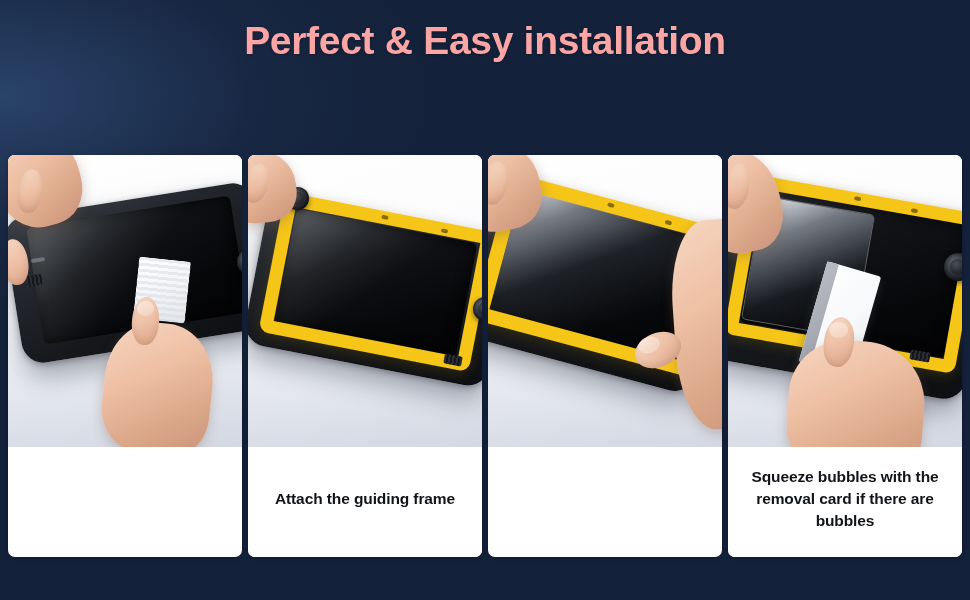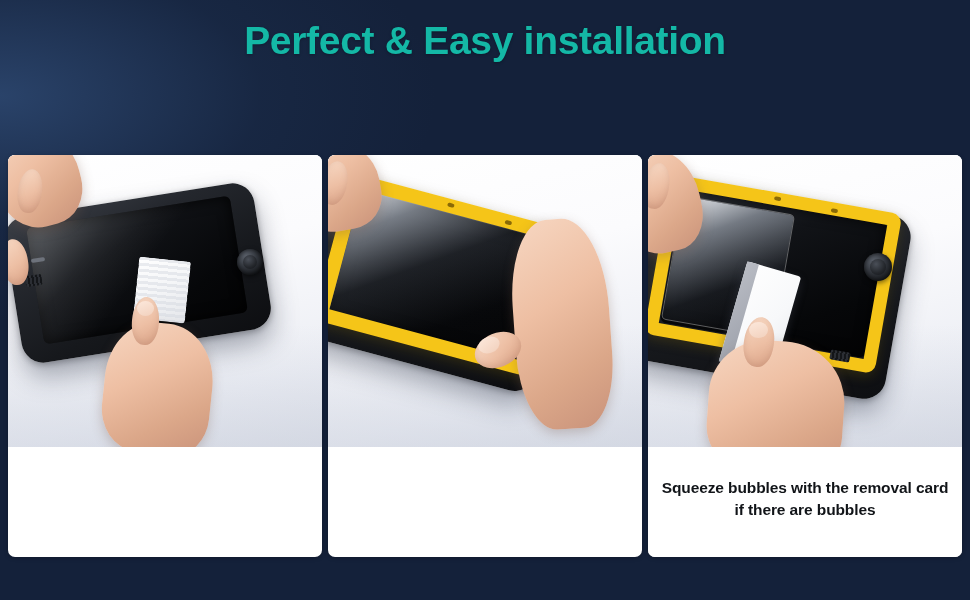--- a/index.html
+++ b/index.html
@@ -28,21 +28,21 @@
     background:radial-gradient(ellipse 60% 50% at 0% 16%, rgba(60,95,145,0.55) 0%, rgba(40,66,105,0.18) 45%, rgba(16,26,48,0) 75%);
   }
 
   
   .header {
     position:absolute; left:0; right:0; top:18px;
     text-align:center;
     z-index:3;
   }
   .header h1 {
-    color:#14b8a6;
+    color:#fca5a5;
     font-size:39px;
     line-height:45px;
     font-weight:bold;
     letter-spacing:-0.3px;
     text-shadow:0 1px 3px rgba(0,0,0,0.25);
   }
   .title-l2 { display:block; }
 
   
   .panels {
@@ -218,20 +218,47 @@
                     background:repeating-linear-gradient(180deg,rgba(210,214,222,0.9) 0 3px,rgba(255,255,255,0) 3px 6px);
                     opacity:.5;border-radius:3px;"></div>
 
         <div class="hand" style="left:96px; top:168px; width:108px; height:130px; border-radius:44% 46% 30% 34%; transform:rotate(6deg);"></div>
         <div class="finger" style="left:124px; top:142px; width:27px; height:48px; transform:rotate(4deg);"></div>
         <div class="nail" style="left:129px; top:146px; width:17px; height:15px;"></div>
       </div>
     </div>
   </div>
 
+  <div class="panel">
+    <div class="photo">
+      <div class="scene">
+        <div class="tabletop"></div>
+        <div class="deck" style="left:6px; top:60px; width:248px; height:152px; transform:rotate(11deg);"></div>
+        <div class="screen gloss" style="left:36px; top:70px; width:184px; height:116px; transform:rotate(11deg);"></div>
+
+        <div class="frame" style="left:22px; top:56px; width:214px; height:142px; border-width:13px; transform:rotate(11deg);">
+          <div class="notch" style="left:46%; top:-9px;"></div>
+          <div class="notch" style="left:78%; top:-7px;"></div>
+        </div>
+        <div class="stick" style="left:38px; top:32px; width:23px; height:23px;"></div>
+        <div class="stick" style="left:225px; top:142px; width:24px; height:24px;"></div>
+        <div style="position:absolute;left:18px;top:16px;width:22px;height:18px;border-radius:4px;
+                    background:linear-gradient(150deg,#35383f,#15171a);transform:rotate(11deg);"></div>
+        <div style="position:absolute;left:196px;top:200px;width:18px;height:10px;
+                    background:repeating-linear-gradient(90deg,#2b2e34 0 2px,#141619 2px 4px);
+                    border-radius:2px;transform:rotate(11deg);"></div>
+
+        <div class="hand" style="left:-26px; top:-4px; width:74px; height:72px; border-radius:46% 50% 40% 44%; transform:rotate(-6deg);"></div>
+        <div class="finger" style="left:-4px; top:8px; width:24px; height:40px; transform:rotate(14deg);"></div>
+      </div>
+    </div>
+    <div class="caption">
+      <p>Attach the guiding frame</p>
+    </div>
+  </div>
 
   <div class="panel">
     <div class="photo">
       <div class="scene">
         <div class="tabletop"></div>
         <div class="deck" style="left:-18px; top:46px; width:246px; height:166px; transform:rotate(15deg);"></div>
         <div class="screen" style="left:12px; top:58px; width:196px; height:126px; transform:rotate(15deg);"></div>
 
         <div class="glass" style="left:14px; top:56px; width:206px; height:130px; transform:rotate(15deg);"></div>
 

